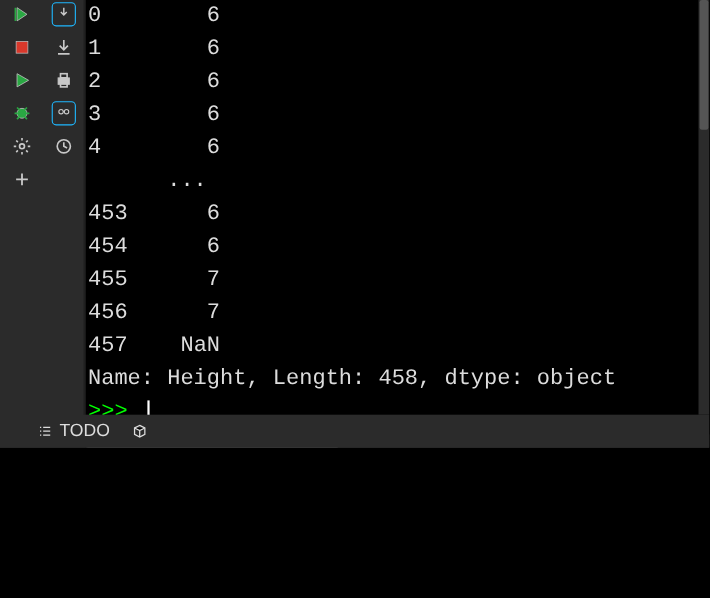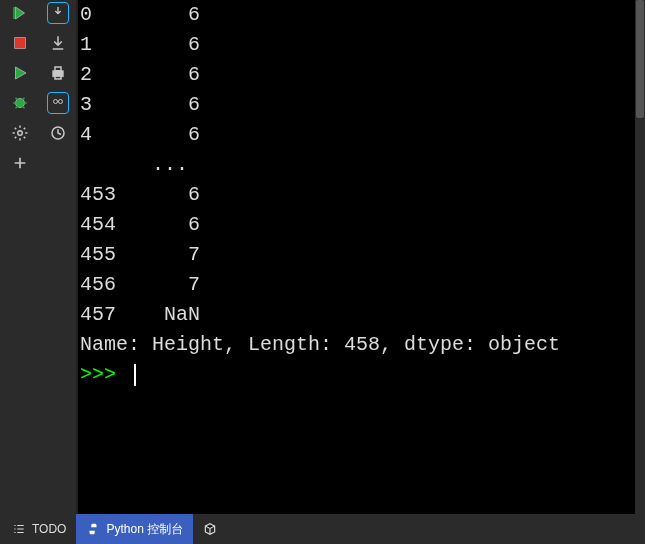--- a/index.html
+++ b/index.html
@@ -1,31 +1,31 @@
 <!DOCTYPE html>
 <html><head>
 <meta charset="utf-8">
 <style>
   * { margin: 0; padding: 0; box-sizing: border-box; }
   html, body { width: 645px; height: 544px; background: #000; font-family: "Segoe UI", Arial, sans-serif; overflow: hidden; }
-  .app { display: flex; height: 544px; width: 645px; position: relative; }
+  .app { display: flex; height: 407px; width: 645px; position: relative; }
   .gutter-col-1 { width: 40px; background: #2b2b2b; padding-top: 2px; display: flex; flex-direction: column; align-items: center; gap: 8px; }
   .gutter-col-2 { width: 38px; background: #2b2b2b; padding-top: 2px; display: flex; flex-direction: column; align-items: center; gap: 8px; border-right: 2px solid #202020; }
   .ico { width: 22px; height: 22px; display: flex; align-items: center; justify-content: center; cursor: pointer; }
   .ico svg { stroke: #bfbfbf; fill: #bfbfbf; }
   .boxed-ico { border: 1.5px solid #1fb8ff; border-radius: 4px; padding: 2px; }
   .boxed-ico svg { stroke: #bfbfbf; fill: #bfbfbf; }
   .console-area { flex: 1; background: #000; display: flex; flex-direction: column; position: relative; }
   .console-output { flex: 1; color: #dcdcdc; font-family: "Consolas", "Courier New", monospace; font-size: 20px; line-height: 30px; padding-left: 2px; white-space: pre; overflow: hidden; }
   .prompt-line { display: flex; align-items: center; }
   .prompt { color: #00ff00; font-family: "Consolas","Courier New",monospace; font-size: 20px; }
   .caret { display:inline-block; width: 2px; height: 22px; background:#fff; margin-left: 6px; }
   .hscroll { height: 12px; background: #2b2b2b; border-top: 1px solid #111; position: relative; }
   .hscroll-thumb { position:absolute; left:0; top:1px; height:10px; width:230px; background:#555; border-radius:2px; }
-  .status-strip { position:absolute; bottom:0; left:0; right:0; height:30px; background:#2b2b2b; display:flex; align-items:center; padding-left:2px; font-size:12px; color:#ddd; }
+  .status-strip { position:absolute; bottom:0; left:0; right:0; height:30px; background:#2b2b2b; display:flex; align-items:center; padding-left:24px; font-size:16px; color:#ddd; }
   .tab { display:flex; align-items:center; gap:6px; padding: 0 10px; height:30px; cursor:pointer; }
   .tab.active { background:#3b5fbf; color:#fff; }
   .tab svg { width:14px; height:14px; }
   .vscroll { position:absolute; right:0; top:0; bottom:30px; width:10px; background:#2b2b2b; }
   .vscroll-thumb { position:absolute; left:1px; top:0; width:8px; height:118px; background:#555; border-radius:2px; }
 </style>
 </head>
 <body>
 
 <div class="app">
@@ -127,26 +127,20 @@
     <div class="vscroll-thumb"></div>
   </div>
 
   <div class="status-strip">
     <div class="tab">
       <svg viewBox="0 0 24 24">
           <path d="M4 6h2M4 12h2M4 18h2M9 6h11M9 12h11M9 18h11" stroke="#ddd" stroke-width="2"></path>
         </svg>
       <span>TODO</span>
     </div>
-    <div class="tab active">
-      <svg viewBox="0 0 24 24">
-          <path d="M11 3h4c2 0 3 1 3 3v3H9V6c0-2 1-3 2-3zM13 21H9c-2 0-3-1-3-3v-3h9v3c0 2-1 3-2 3z" fill="#fff"></path>
-        </svg>
-      <span>Python 控制台</span>
-    </div>
     <div class="tab">
       <svg viewBox="0 0 24 24">
           <path d="M12 3l8 4v10l-8 4-8-4V7z" fill="none" stroke="#ddd" stroke-width="2"></path>
           <path d="M4 7l8 4 8-4M12 11v10" stroke="#ddd" stroke-width="2"></path>
         </svg>
     </div>
   </div>
 
 </div>
 

